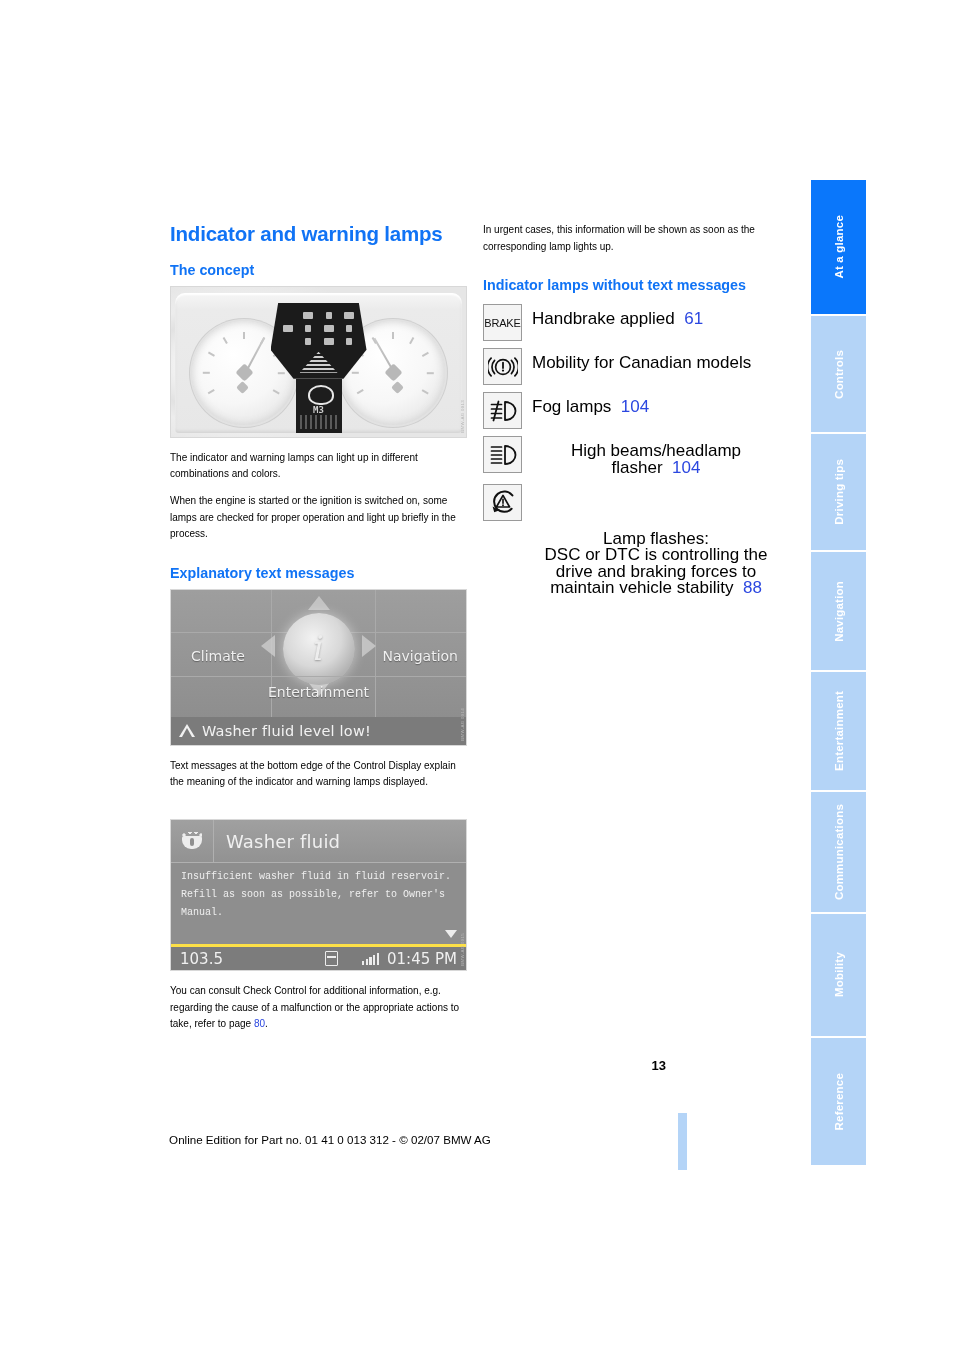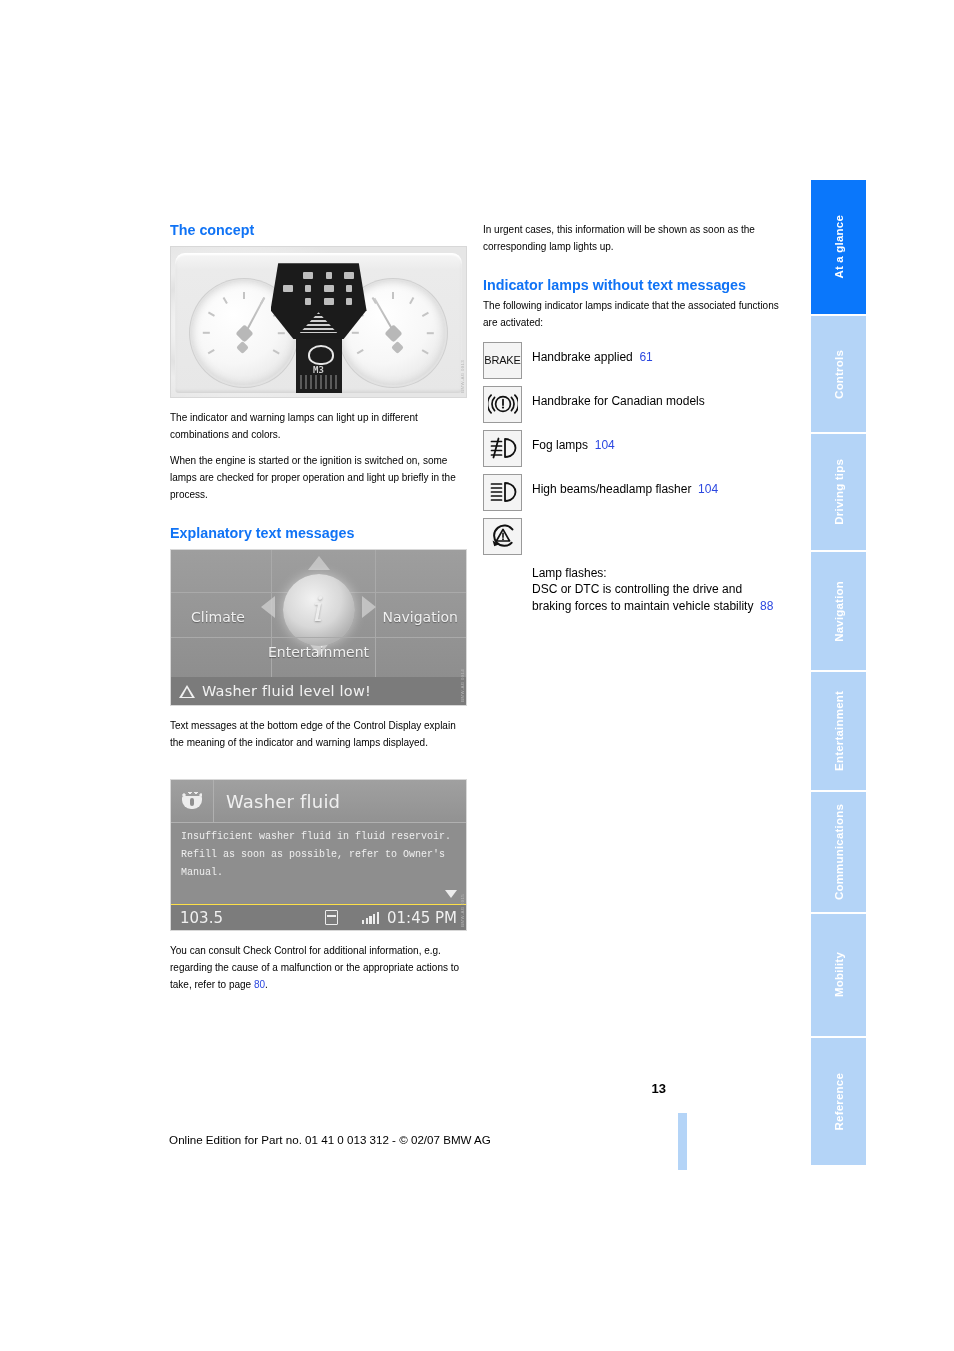--- a/index.html
+++ b/index.html
@@ -414,21 +414,21 @@
     width: 0; height: 0;
     border-left: 6px solid transparent;
     border-right: 6px solid transparent;
     border-top: 8px solid #ededed;
   }
   .wf-footer {
     position: absolute;
     left: 0; right: 0; bottom: 0;
     height: 26px;
     background: #7c7c7c;
-    border-top: 1px solid #fde047;
+    border-top: 3px solid #fde047;
     display: flex;
     align-items: center;
     color: #f0f0f0;
     font-size: 15px;
     font-family: "DejaVu Sans", sans-serif;
     padding: 0 9px;
     box-sizing: border-box;
   }
   .wf-freq { flex: 0 0 auto; }
   .wf-spacer { flex: 1 1 auto; }
@@ -474,23 +474,24 @@
     height: 37px;
     border: 1px solid #9a9a9a;
     background: #f4f4f4;
     box-sizing: border-box;
     display: flex;
     align-items: center;
     justify-content: center;
     margin-right: 10px;
   }
   .lamp-text {
-    font-size: 12px;
+    font-size: 17px;
     line-height: 16.6px;
     padding-top: 7px;
+    text-align: center;
   }
   .lamp-text.multi { padding-top: 0; }
   .lamp-brake-word {
     font-family: Liberation Sans, sans-serif;
     font-size: 11px;
     letter-spacing: -0.2px;
     color: #111;
   }
   .lamp-dtc-word {
     font-family: "DejaVu Sans", sans-serif;
@@ -528,21 +529,21 @@
     font-size: 11.5px;
     font-weight: bold;
     letter-spacing: .2px;
     white-space: nowrap;
   }
 
   
   #page-number {
     position: absolute;
     right: 288px;
-    top: 1081px;
+    top: 1058px;
     font-size: 13px;
     font-weight: bold;
     color: #000;
   }
   #page-number-bar {
     position: absolute;
     left: 678px;
     top: 1113px;
     width: 9px;
     height: 57px;
@@ -559,20 +560,21 @@
     padding-right: 294px;
   }
 </style>
 </head>
 <body>
 
 <div id="page">
 
   <div class="col" id="col-left">
 
+    <h1 class="page-title">Indicator and warning lamps</h1>
 
     <h2 class="sub-head">The concept</h2>
 
     <div class="figure" id="fig-cluster">
       <div class="cluster-body">
         <div class="gauge" id="gauge-left">
           <div class="gauge-ticks">
             <i style="transform:rotate(-120deg)"></i>
               <i style="transform:rotate(-90deg)"></i>
             <i style="transform:rotate(-60deg)"></i>
@@ -689,21 +691,20 @@
 
     <p class="body"><span>You can consult Check Control for additional information, e.g. regarding the cause of a malfunction or the appropriate actions to take, refer to page </span><span class="pref">80</span><span>.</span></p>
 
   </div>
 
   <div class="col" id="col-right">
 
     <p class="body" style="margin-bottom:22px;">In urgent cases, this information will be shown as soon as the corresponding lamp lights up.</p>
 
     <h2 class="sub-head" style="margin-bottom:4px;">Indicator lamps without text messages</h2>
-    <p class="body">The following indicator lamps indicate that the associated functions are activated:</p>
 
     <div class="lamp-list">
 
       <div class="lamp-row">
         <div class="lamp-box">
           <span class="lamp-brake-word">BRAKE</span>
         </div>
         <div class="lamp-text"><span>Handbrake applied</span>&nbsp;&nbsp;<span class="pref">61</span></div>
       </div>
 
@@ -712,21 +713,21 @@
           <svg width="30" height="24" viewBox="0 0 30 24" aria-hidden="true">
             <circle cx="15" cy="12" r="7.4" fill="none" stroke="#111" stroke-width="1.7"></circle>
             <line x1="15" y1="7.6" x2="15" y2="13" stroke="#111" stroke-width="1.8" stroke-linecap="round"></line>
             <circle cx="15" cy="15.6" r="1.1" fill="#111"></circle>
             <path d="M6.6 5.4 A 9.6 9.6 0 0 0 6.6 18.6" fill="none" stroke="#111" stroke-width="1.7" stroke-linecap="round"></path>
             <path d="M3.1 3.2 A 12.6 12.6 0 0 0 3.1 20.8" fill="none" stroke="#111" stroke-width="1.7" stroke-linecap="round"></path>
             <path d="M23.4 5.4 A 9.6 9.6 0 0 1 23.4 18.6" fill="none" stroke="#111" stroke-width="1.7" stroke-linecap="round"></path>
             <path d="M26.9 3.2 A 12.6 12.6 0 0 1 26.9 20.8" fill="none" stroke="#111" stroke-width="1.7" stroke-linecap="round"></path>
           </svg>
         </div>
-        <div class="lamp-text"><span>Handbrake for Canadian models</span></div>
+        <div class="lamp-text"><span>Mobility for Canadian models</span></div>
       </div>
 
       <div class="lamp-row">
         <div class="lamp-box">
           <svg width="30" height="24" viewBox="0 0 30 24" aria-hidden="true">
             <path d="M17 3 C 24.5 3 27.5 8.4 27.5 12 C 27.5 15.6 24.5 21 17 21 Z" fill="none" stroke="#111" stroke-width="1.8" stroke-linejoin="round"></path>
             <path d="M13.5 5.5 L 3.5 5.5" stroke="#111" stroke-width="1.7" stroke-linecap="round"></path>
             <path d="M13.5 10 L 3.5 10" stroke="#111" stroke-width="1.7" stroke-linecap="round"></path>
             <path d="M13.5 14.5 L 3.5 14.5" stroke="#111" stroke-width="1.7" stroke-linecap="round"></path>
             <path d="M13.5 19 L 3.5 19" stroke="#111" stroke-width="1.7" stroke-linecap="round"></path>

